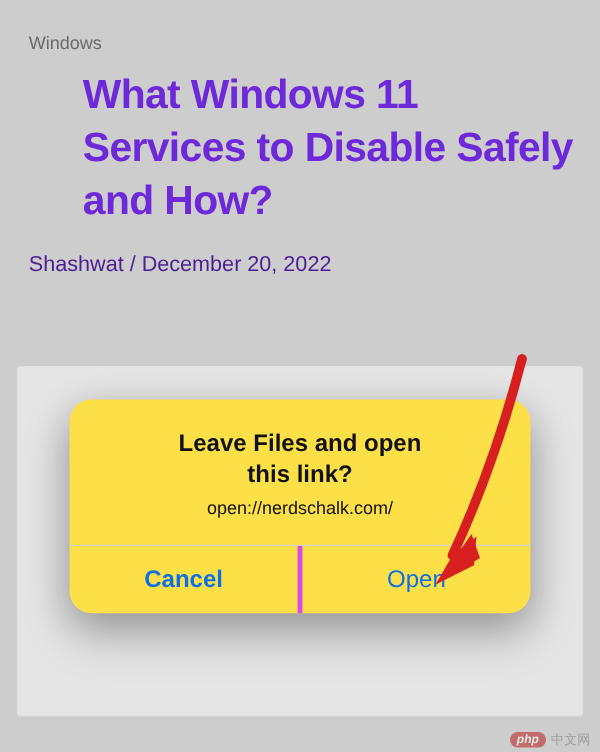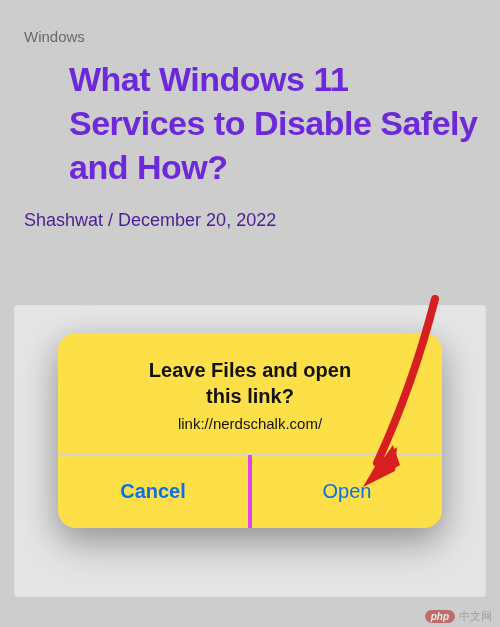--- a/index.html
+++ b/index.html
@@ -71,21 +71,21 @@
       margin-bottom: 6px;
     }
     .dialog-url {
       font-size: 15px;
       color: #111;
       font-weight: 400;
     }
     .dialog-buttons {
       display: flex;
       border-top: 1px solid #d0d0d0;
-      height: 74px;
+      height: 57px;
     }
     .dialog-button {
       flex: 1;
       display: flex;
       align-items: center;
       justify-content: center;
       font-size: 20px;
       color: #0b70e8;
       cursor: pointer;
       background: transparent;
@@ -143,21 +143,21 @@
 </div>
 
 <div class="dialog-backdrop"></div>
 
 <div class="dialog">
   <div class="dialog-body">
     <div class="dialog-title">
       <span>Leave Files and open</span><br>
       <span>this link?</span>
     </div>
-    <div class="dialog-url">link://nerdschalk.com/</div>
+    <div class="dialog-url">open://nerdschalk.com/</div>
   </div>
   <div class="dialog-buttons">
     <button class="dialog-button cancel">Cancel</button>
     <button class="dialog-button open">Open</button>
   </div>
 </div>
 
 <svg class="arrow" viewBox="0 0 120 200">
   <defs>
     <marker id="arrowhead" markerWidth="8" markerHeight="8" refX="5" refY="4" orient="auto">

